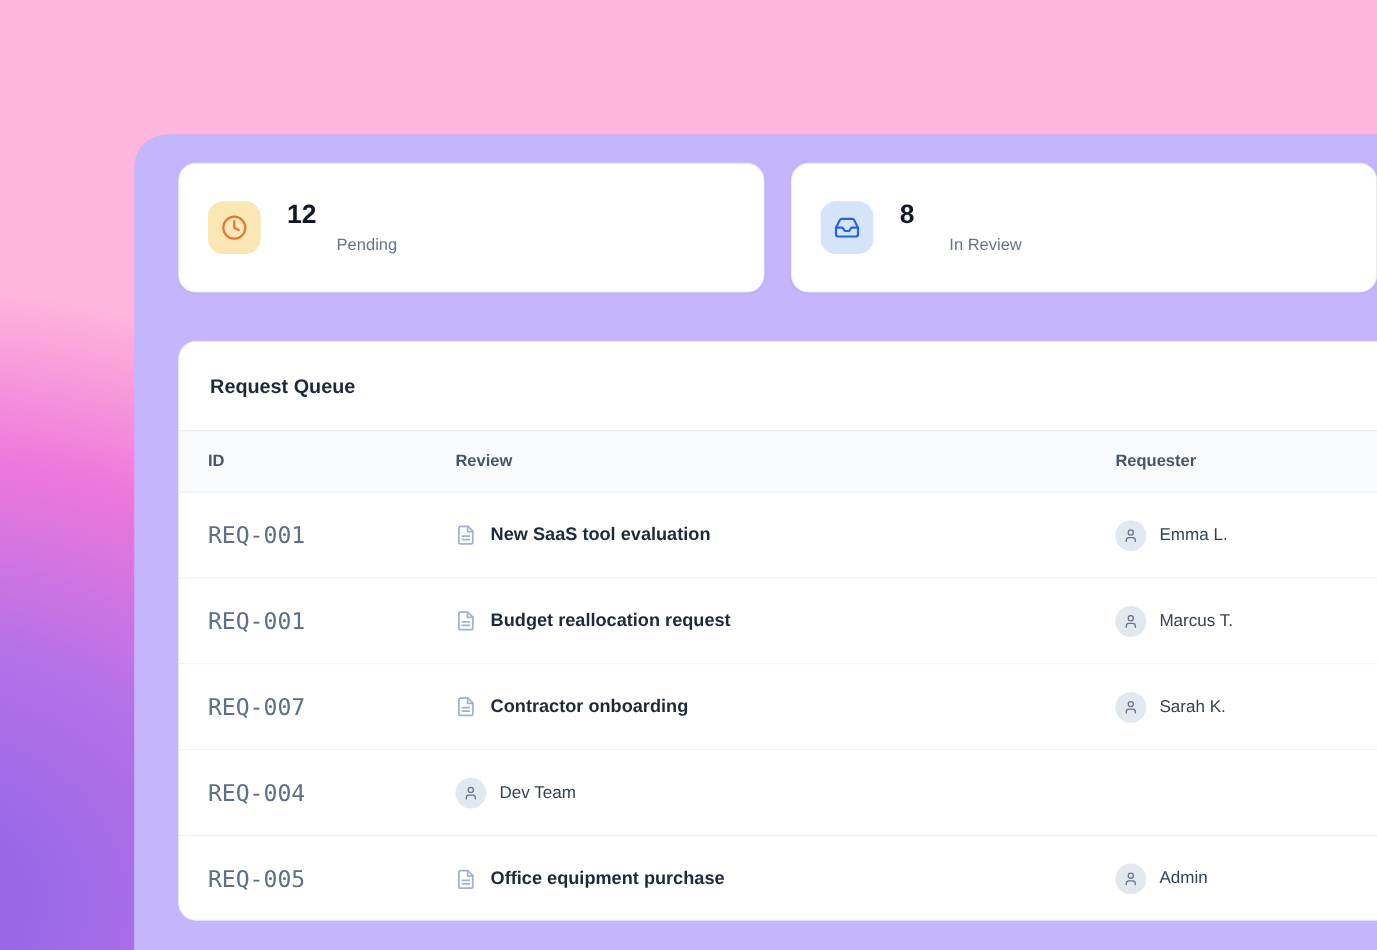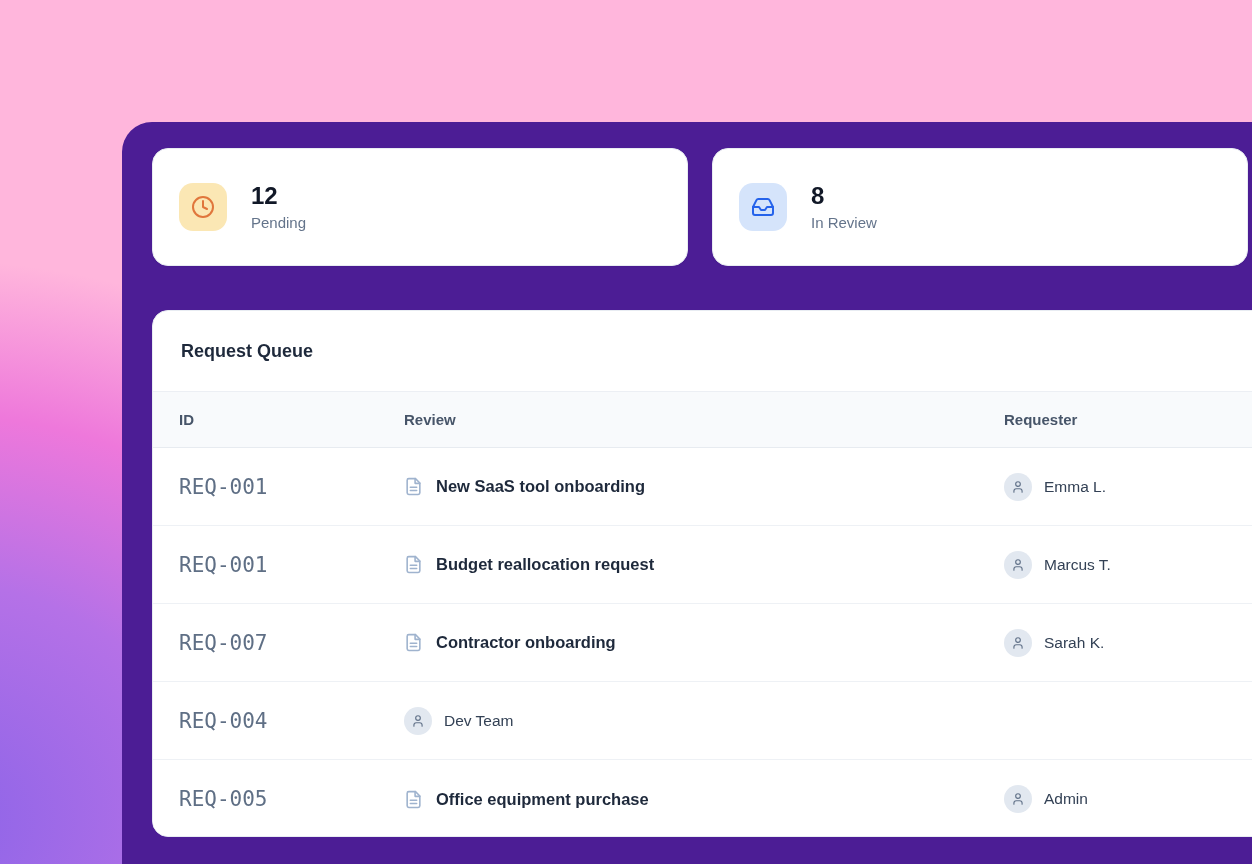--- a/index.html
+++ b/index.html
@@ -8,41 +8,41 @@
     font-family:"Liberation Sans","DejaVu Sans",sans-serif;
     background:
       radial-gradient(820px 700px at -70px 820px,
         #8B64E8 0%, #B571E7 34%, #EE78DB 58%, rgba(255,182,220,0) 80%),
       #FFB6DC;
     position:relative;
   }
 
   .panel {
     position:absolute; left:122px; top:122px; right:0; bottom:0;
-    background:#4c1d95;
+    background:#c4b5fd;
     border-top-left-radius:30px;
-    padding:26px 0 0 30px;
+    padding:26px 0 0 40px;
   }
 
   
   .stats-row { display:flex; gap:24px; }
   .stat-card {
     width:536px; height:118px; background:#FFFFFF;
     border:1px solid #E8ECF2; border-radius:16px;
     box-shadow:0 1px 2px rgba(15,23,42,0.05);
     display:flex; align-items:center; gap:24px; padding-left:26px;
   }
   .stat-icon {
     width:48px; height:48px; border-radius:14px;
     display:flex; align-items:center; justify-content:center; flex:none;
   }
   .stat-icon.amber { background:#FBE7B4; }
   .stat-icon.blue  { background:#D5E4FB; }
   .stat-value { font-size:24px; font-weight:700; color:#111827; line-height:1.1; }
-  .stat-label { font-size:15px; color:#64748B; margin-top:4px; }
+  .stat-label { font-size:15px; color:#64748B; margin-top:4px;margin-left:45px; }
 
   
   .table-card {
     margin-top:44px; margin-right:-20px; height:527px;
     background:#FFFFFF; border:1px solid #E8ECF2; border-radius:16px;
     overflow:hidden;
   }
   .card-header { height:80px; display:flex; align-items:center; padding:0 28px; }
   .card-title { font-size:18px; font-weight:700; color:#1E293B; }
 
@@ -125,21 +125,21 @@
     <div class="cell-id">REQ-001</div>
     <div class="cell-request">
       <span class="doc-icon">
         <svg width="19" height="19" viewBox="0 0 24 24" fill="none" stroke="#9FB3CE" stroke-width="2" stroke-linecap="round" stroke-linejoin="round">
           <path d="M14.5 2H6a2 2 0 0 0-2 2v16a2 2 0 0 0 2 2h12a2 2 0 0 0 2-2V7.5L14.5 2z"></path>
           <polyline points="14 2 14 8 20 8"></polyline>
           <line x1="16" y1="13" x2="8" y2="13"></line>
           <line x1="16" y1="17" x2="8" y2="17"></line>
         </svg>
       </span>
-      <span>New SaaS tool onboarding</span>
+      <span>New SaaS tool evaluation</span>
     </div>
     <div class="cell-requester">
       <span class="avatar">
         <svg width="14" height="14" viewBox="0 0 24 24" fill="none" stroke="#64748B" stroke-width="2" stroke-linecap="round" stroke-linejoin="round">
           <path d="M19 21v-2a4 4 0 0 0-4-4H9a4 4 0 0 0-4 4v2"></path>
                 <circle cx="12" cy="7" r="4"></circle>
         </svg>
       </span>
       <span>Emma L.</span>
     </div>

